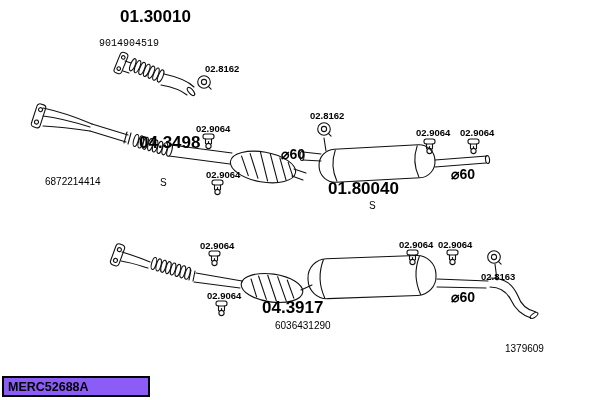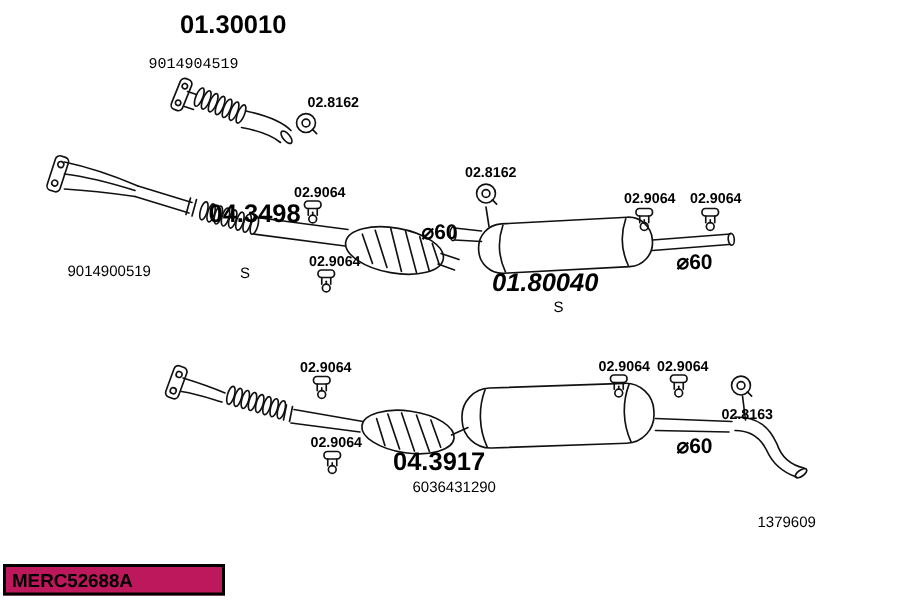--- a/index.html
+++ b/index.html
@@ -8,21 +8,21 @@
     font-family:"Liberation Sans",sans-serif;color:#000;overflow:hidden;
   }
   .lbl{position:absolute;white-space:nowrap;line-height:1;}
   .big{font-size:17px;font-weight:bold;}
   .small{font-size:9.5px;font-weight:bold;}
   .sub{font-size:10px;font-weight:normal;}
   .dia{font-size:14px;font-weight:bold;}
   .code-box{
     position:absolute;left:2px;top:376px;width:148px;height:21px;
     border:2px solid #000;box-sizing:border-box;display:flex;align-items:center;
-    padding-left:4px;font-size:12.5px;font-weight:bold;background:#be185d;
+    padding-left:4px;font-size:12.5px;font-weight:bold;background:#8b5cf6;
   }
   svg.art{position:absolute;left:0;top:0;}
   svg.art *{vector-effect:non-scaling-stroke;}
 </style>
 </head>
 <body>
 
 <div class="canvas">
 
   <svg class="art" width="600" height="400" viewBox="0 0 600 400" fill="none" stroke="#111" stroke-width="1.1" stroke-linecap="round">
@@ -153,30 +153,30 @@
       <path d="M490,287 C501,287 507,292 511,300 C515,309 522,315 531,318"></path>
       <ellipse cx="534" cy="315.5" rx="2" ry="4.5" transform="rotate(55 534 315.5)"></ellipse>
     </g>
     <use href="#ic-ring" x="487" y="250"></use>
   </svg>
 
   <div class="lbl big" style="left:120px;top:8px;">01.30010</div>
   <div class="lbl sub" style="left:99px;top:39px;font-family:Liberation Mono, monospace;">9014904519</div>
   <div class="lbl small" style="left:205px;top:64px;">02.8162</div>
 
-  <div class="lbl sub" style="left:45px;top:177px;">9014900519</div>
+  <div class="lbl sub" style="left:45px;top:177px;">6872214414</div>
   <div class="lbl big" style="left:124px;top:134px;margin-left:15px;">04.3498</div>
   <div class="lbl sub" style="left:160px;top:178px;">S</div>
 
   <div class="lbl small" style="left:196px;top:124px;">02.9064</div>
   <div class="lbl small" style="left:206px;top:170px;">02.9064</div>
   <div class="lbl dia" style="left:281px;top:147px;">⌀60</div>
   <div class="lbl small" style="left:310px;top:111px;">02.8162</div>
 
-  <div class="lbl big" style="left:328px;top:180px;font-style:italic;">01.80040</div>
+  <div class="lbl big" style="left:328px;top:180px;">01.80040</div>
   <div class="lbl sub" style="left:369px;top:201px;">S</div>
   <div class="lbl small" style="left:416px;top:128px;">02.9064</div>
   <div class="lbl small" style="left:460px;top:128px;">02.9064</div>
   <div class="lbl dia" style="left:451px;top:167px;">⌀60</div>
 
   <div class="lbl small" style="left:200px;top:241px;">02.9064</div>
   <div class="lbl small" style="left:207px;top:291px;">02.9064</div>
   <div class="lbl big" style="left:262px;top:299px;">04.3917</div>
   <div class="lbl sub" style="left:275px;top:321px;">6036431290</div>
   <div class="lbl small" style="left:399px;top:240px;">02.9064</div>

